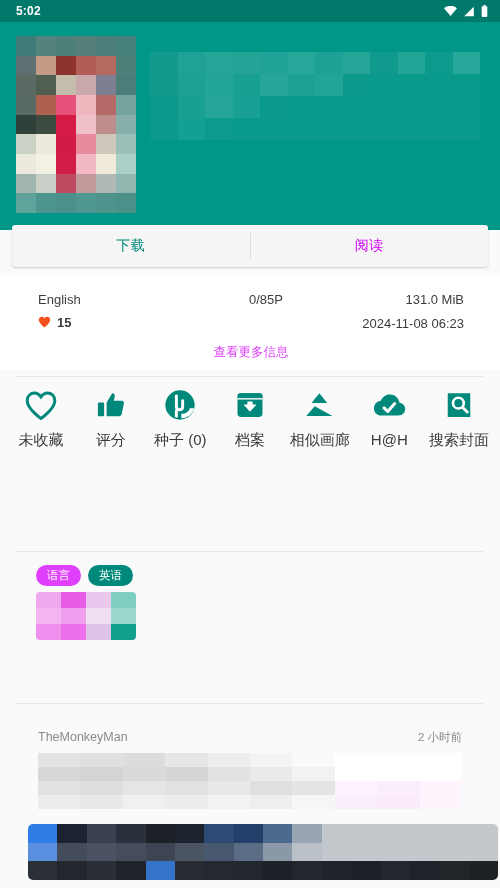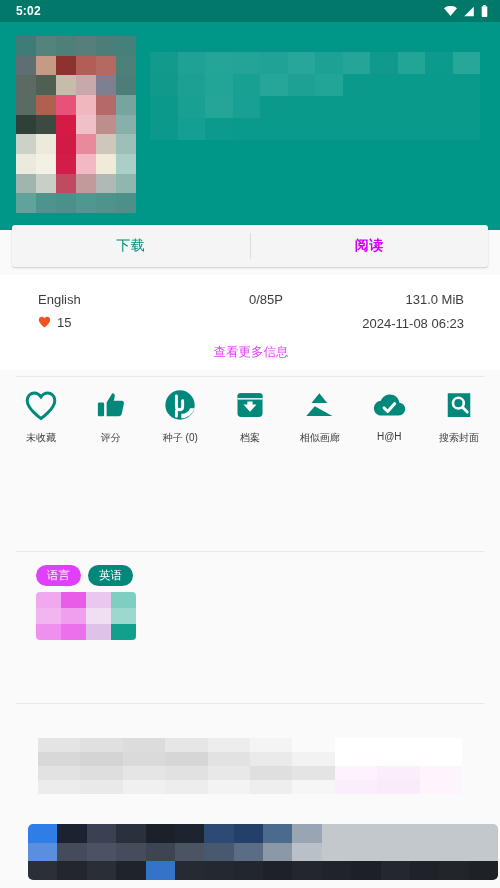--- a/index.html
+++ b/index.html
@@ -43,31 +43,31 @@
     position: absolute; left: 12px; top: 225px; width: 476px; height: 42px;
     background: #f5f5f5; border-radius: 3px;
     box-shadow: 0 1px 2px rgba(0,0,0,.18);
     display: flex; align-items: stretch;
   }
   .tabbtn {
     flex: 1; display: flex; align-items: center; justify-content: center;
     font-size: 14px; letter-spacing: .5px; cursor: pointer; user-select: none;
   }
   .tabbtn.download { color: #00897B; }
-  .tabbtn.read { color: #D500F9; font-weight: bold; }
+  .tabbtn.read { color: #D500F9; }
   .tabsep { width: 1px; background: #dddddd; margin: 8px 0; }
   .info {
     position: absolute; left: 0; top: 275px; width: 500px; height: 95px;
     background: #ffffff; padding: 12px 36px 0 38px;
   }
   .info-row { display: flex; align-items: center; height: 24px; }
   .info-col-l { flex: 0 0 180px; font-size: 13px; color: #3c3c3c; }
   .info-col-c { flex: 1; text-align: center; font-size: 13px; color: #3c3c3c; }
   .info-col-r { flex: 0 0 150px; text-align: right; font-size: 13px; color: #3c3c3c; }
-  .fav { display: inline-flex; align-items: center; gap: 6px; }
+  .fav { display: inline-flex; align-items: center; gap: 6px; font-weight: bold; }
   .heart-ic { width: 13px; height: 12px; }
   .more-link {
     text-align: center; font-size: 12.5px; color: #E040FB;
     margin-top: 9px; cursor: pointer;
   }
 
   .divider { height: 1px; background: #e8e8e8; }
   .hr1 { position: absolute; left: 16px; top: 376px; width: 468px; }
   .hr2 { position: absolute; left: 16px; top: 551px; width: 468px; }
   .hr3 { position: absolute; left: 16px; top: 703px; width: 468px; }
@@ -75,21 +75,21 @@
   
   .actions {
     position: absolute; left: 0; top: 386px; width: 500px;
     display: flex; justify-content: space-between; padding: 0 10px;
   }
   .action {
     width: 62px; display: flex; flex-direction: column;
     align-items: center; gap: 7px; cursor: pointer;
   }
   .action .glyph { height: 38px; display: flex; align-items: center; justify-content: center; }
-  .action .lbl { font-size: 10px; color: #3a3a3a; white-space: nowrap; }
+  .action .lbl { font-size: 15px; color: #3a3a3a; white-space: nowrap; }
 
   
   .rating {
     position: absolute; left: 0; top: 466px; width: 500px;
     display: flex; flex-direction: column; align-items: center; gap: 9px;
   }
   .stars { display: flex; gap: 6px; }
   .rating-label { font-size: 12.5px; color: #3a3a3a; }
 
   
@@ -382,20 +382,24 @@
       <i style="background:#ef8fee"></i>
         <i style="background:#ec6fec"></i>
         <i style="background:#dfc2e8"></i>
         <i style="background:#12a08d"></i>
     </div>
   </div>
 
   <div class="divider hr3"></div>
 
   <div class="comments">
+    <div class="cmt-head">
+      <span class="cmt-user">TheMonkeyMan</span>
+      <span class="cmt-time">2 小时前</span>
+    </div>
     <div class="cmt-body">
       <i style="background:#e4e4e4"></i>
         <i style="background:#e0e0e0"></i>
         <i style="background:#dcdcdc"></i>
         <i style="background:#e6e6e6"></i>
         <i style="background:#ededed"></i>
         <i style="background:#f4f4f4"></i>
         <i style="background:#fafafa"></i>
         <i style="background:#ffffff"></i>
         <i style="background:#ffffff"></i>

